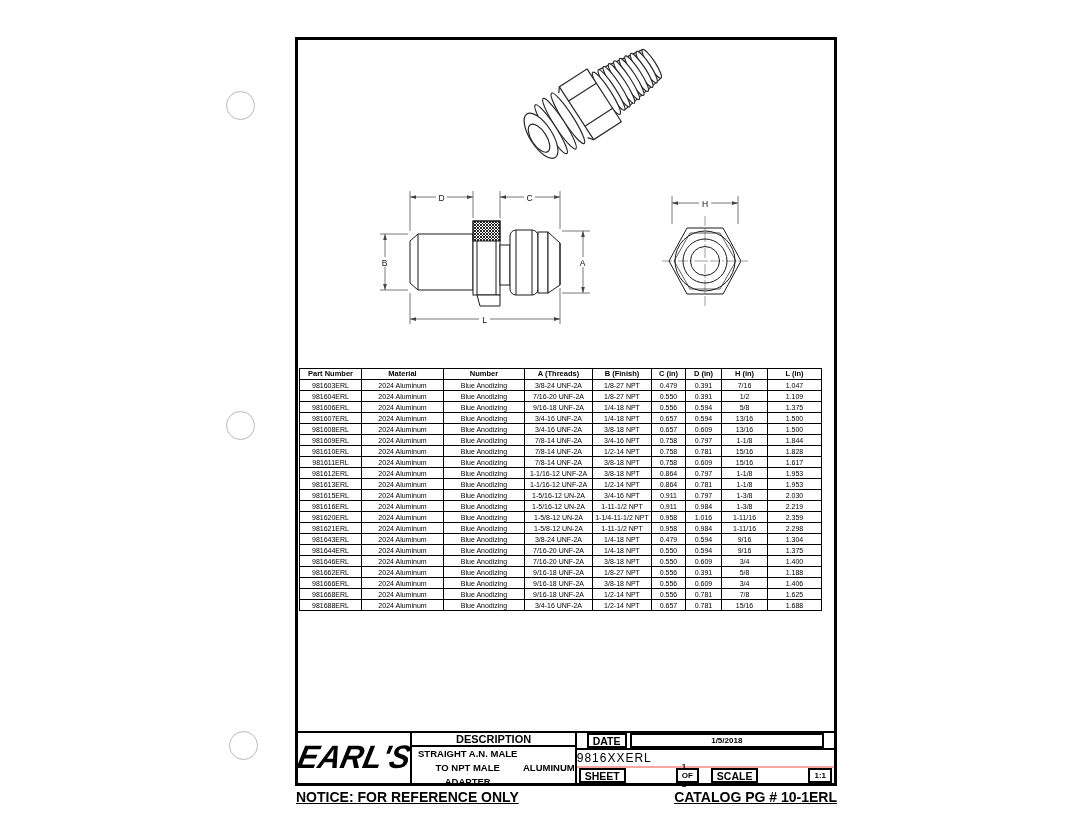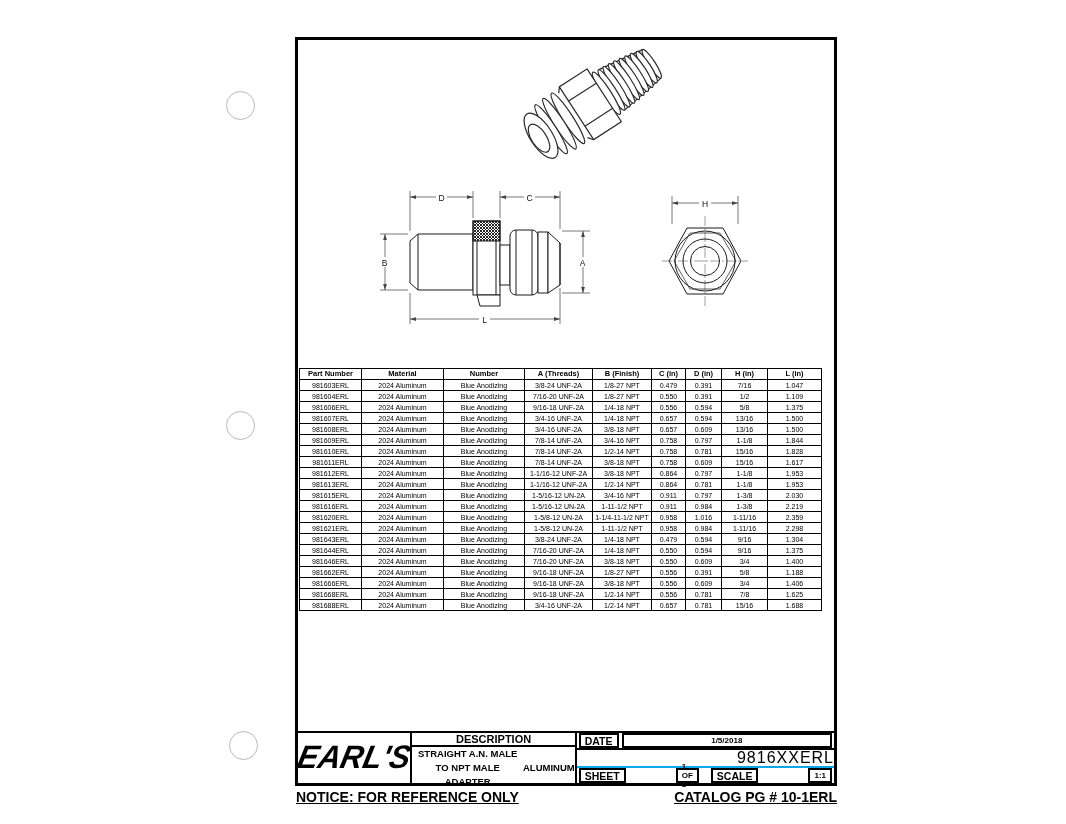--- a/index.html
+++ b/index.html
@@ -43,23 +43,23 @@
   #tb-desc .hdr{
     height:15px;border-bottom:2px solid #000;display:flex;align-items:center;
     justify-content:center;font-weight:bold;font-size:11px;
   }
   #tb-desc .body{
     flex:1;display:flex;flex-direction:row;align-items:center;justify-content:center;
     font-weight:bold;font-size:9.5px;line-height:1.45;text-align:center;
   }
   #tb-right{flex:1;display:flex;flex-direction:column;}
   .tb-row{display:flex;align-items:center;}
-  #tb-row-date{height:15px;border-bottom:2px solid #000;padding:0 2px;}
-  #tb-row-part{height:16px;border-bottom:2px solid #0ea5e9;justify-content:flex-end;
-    font-size:16px;letter-spacing:1px;}
+  #tb-row-date{height:15px;border-bottom:2px solid #000;padding:0 10px;}
+  #tb-row-part{height:16px;border-bottom:2px solid #fca5a5;justify-content:flex-start;
+    font-size:12px;letter-spacing:1px;}
   #tb-row-sheet{flex:1;padding:0 2px;gap:12px;}
   .tb-box{
     border:2px solid #000;display:flex;align-items:center;justify-content:center;
     font-weight:bold;background:#fff;height:11px;padding:0 4px;
   }
   .lbl{font-size:10.5px;}
   .val{font-size:8px;margin-left:38px;}
   #date-value-box{flex:1;margin-left:3px;}
   
   .footnote{position:absolute;font-weight:bold;font-size:14px;top:789px;text-decoration:underline;}

